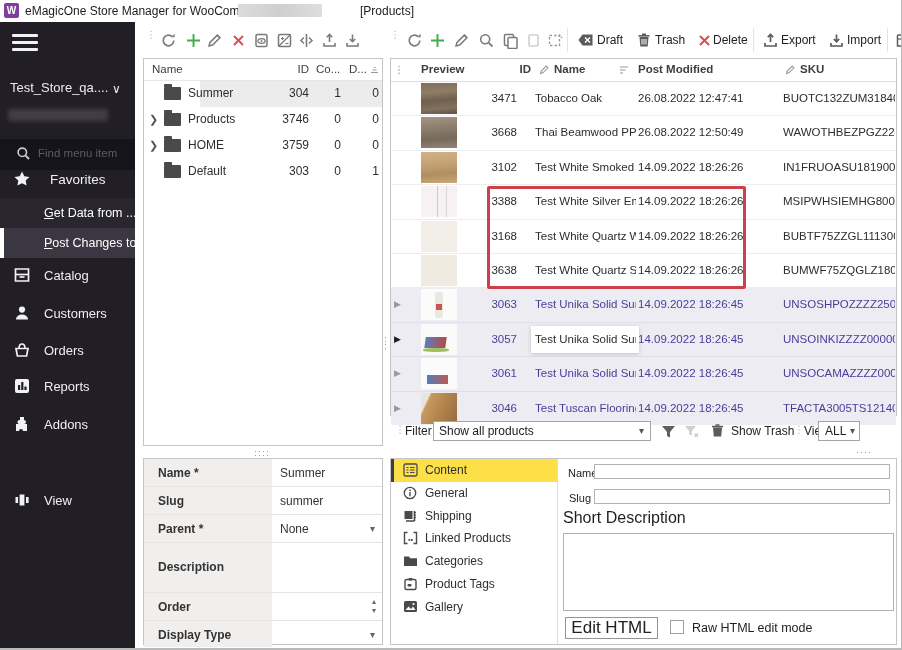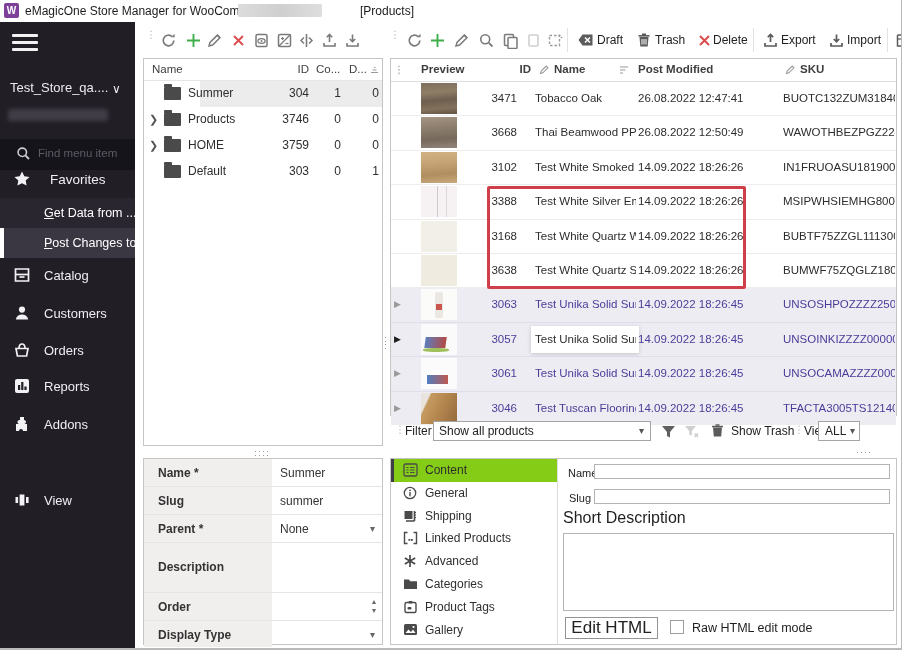--- a/index.html
+++ b/index.html
@@ -100,21 +100,21 @@
   .frow .flabel span{position:absolute;left:14px;top:7px;font-size:12px;font-weight:bold;color:#333;}
   .frow .fval{position:absolute;left:136px;top:7px;font-size:12px;color:#333;}
   .fcar{position:absolute;right:7px;top:8px;font-size:10px;color:#666;}
   .fspin{position:absolute;right:6px;top:4px;font-size:8px;color:#666;line-height:9px;text-align:center;cursor:pointer;}
   
   .detail{left:390px;top:458px;width:507px;height:187px;}
   .tabs{position:absolute;left:0;top:0;bottom:0;width:166px;border-right:1px solid #dcdcdc;}
   .tab{position:relative;height:22.8px;cursor:pointer;}
   .tab .tlbl{position:absolute;left:34px;top:4px;font-size:12px;color:#2f2f2f;white-space:nowrap;}
   .tab .tic{position:absolute;left:12px;top:4px;}
-  .tab.sel{background:#84cc16;}
+  .tab.sel{background:#fde047;}
   .tab.sel::before{content:"";position:absolute;left:0;top:0;bottom:0;width:3px;background:#3f3c45;}
   .dlabel{position:absolute;font-size:11px;color:#222;}
   .dinput{position:absolute;height:15px;border:1px solid #b3b3b3;background:#fff;box-sizing:border-box;font-size:11px;padding:0 3px;font-family:"Liberation Sans",sans-serif;}
   .sdesc{position:absolute;left:172px;top:50px;font-size:16px;color:#1f1f1f;}
   .dtext{position:absolute;left:172px;top:74px;width:331px;height:78px;border:1px solid #b3b3b3;background:#fff;box-sizing:border-box;}
   .dbtn{position:absolute;left:174px;top:158px;width:93px;height:22px;border:1px solid #949494;background:#fff;
         font-size:17px;color:#222;text-align:center;line-height:20px;cursor:pointer;box-sizing:border-box;}
   .dcheck{position:absolute;left:279px;top:161px;width:14px;height:14px;border:1px solid #9e9e9e;background:#fff;cursor:pointer;box-sizing:border-box;}
   .dchecklbl{position:absolute;left:301px;top:162px;font-size:12.5px;color:#1e1e1e;}
   
@@ -651,28 +651,20 @@
       </div>
       <div class="tab">
         <span class="tic">
           <svg width="15" height="14" viewBox="0 0 15 14">
               <path d="M4.5 1.5H1.5v11h3M10.5 1.5h3v11h-3" fill="none" stroke="#4a4a4a" stroke-width="1.4"></path>
               <rect x="5.5" y="8" width="1.8" height="1.8" fill="#4a4a4a"></rect>
               <rect x="8" y="8" width="1.8" height="1.8" fill="#4a4a4a"></rect>
             </svg>
         </span>
         <span class="tlbl">Linked Products</span>
-      </div>
-      <div class="tab">
-        <span class="tic">
-          <svg width="14" height="14" viewBox="0 0 14 14">
-              <path d="M7 1v12M1.8 4l10.4 6M12.2 4L1.8 10" stroke="#4a4a4a" stroke-width="1.7"></path>
-            </svg>
-        </span>
-        <span class="tlbl">Advanced</span>
       </div>
       <div class="tab">
         <span class="tic">
           <svg width="15" height="13" viewBox="0 0 15 13">
               <path d="M1 2.5h5l1.2 1.8H14V12H1z" fill="#4a4a4a"></path>
             </svg>
         </span>
         <span class="tlbl">Categories</span>
       </div>
       <div class="tab">

